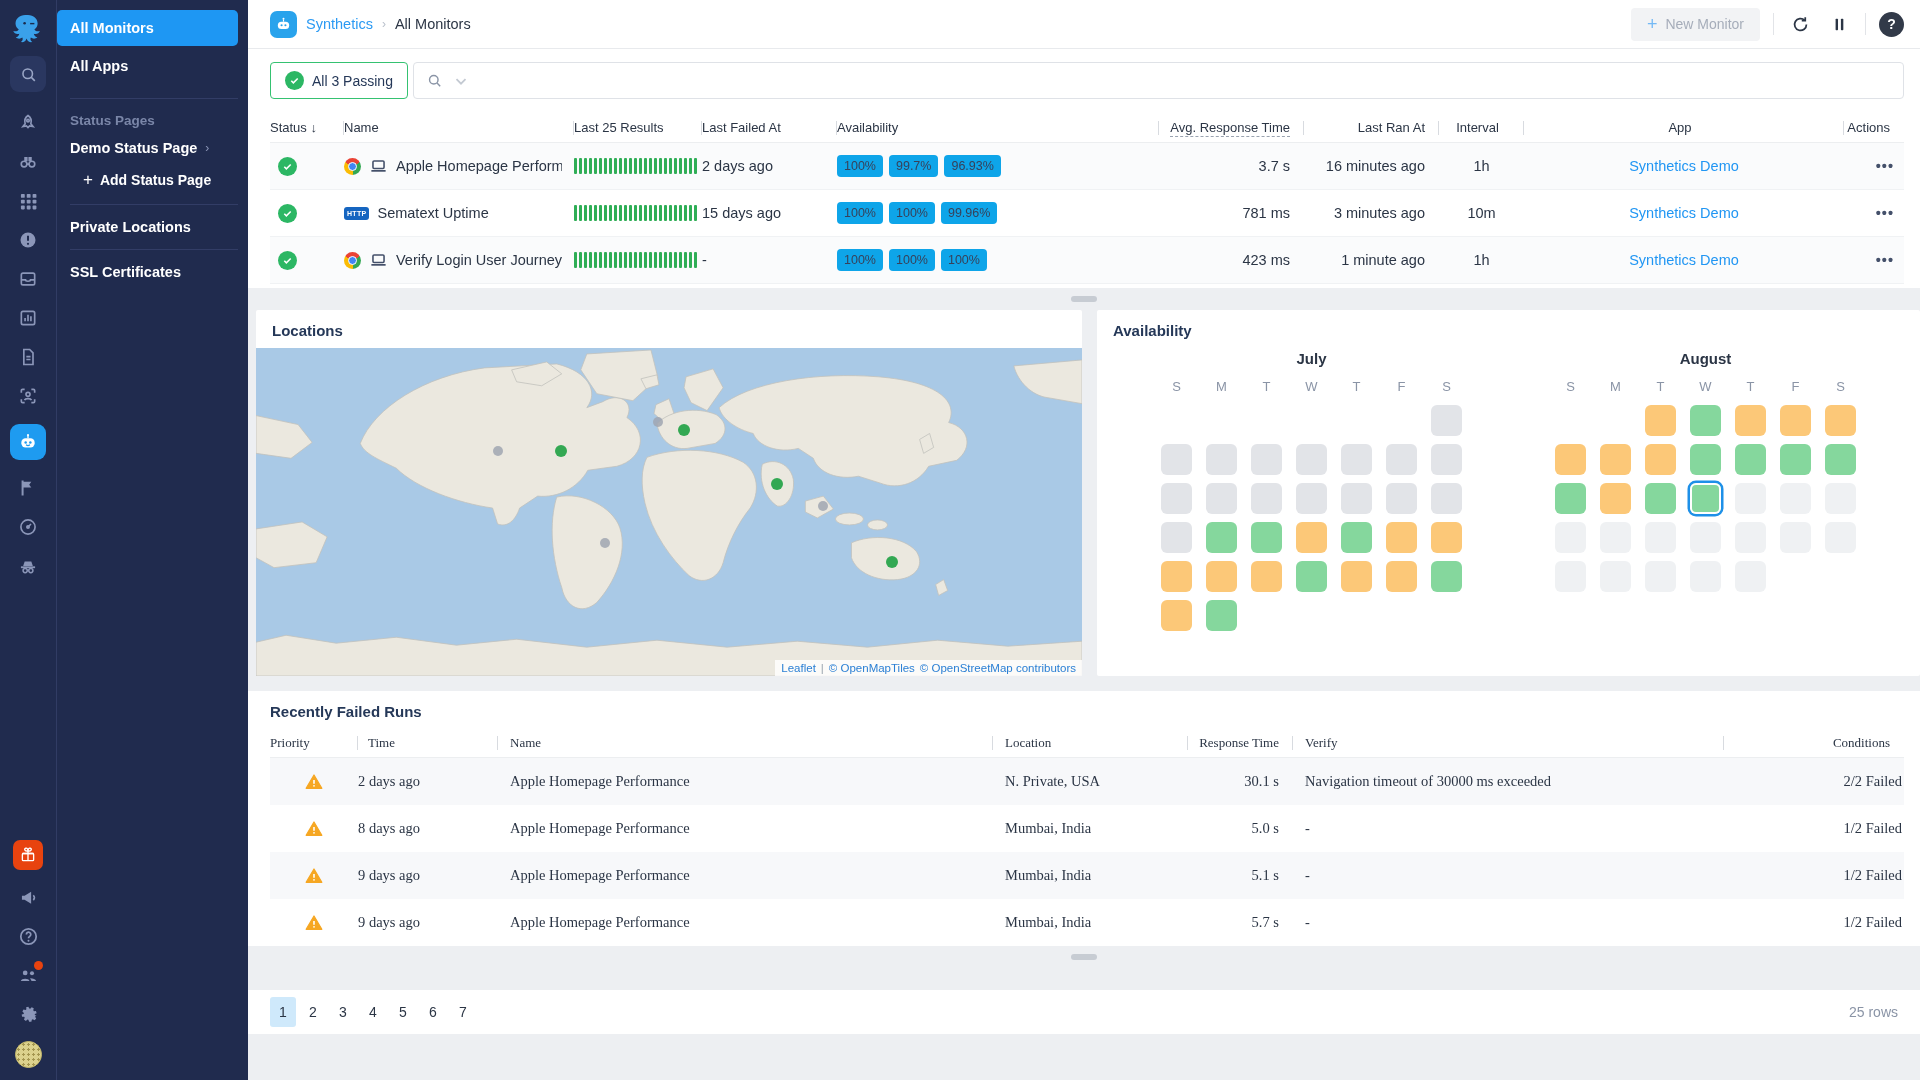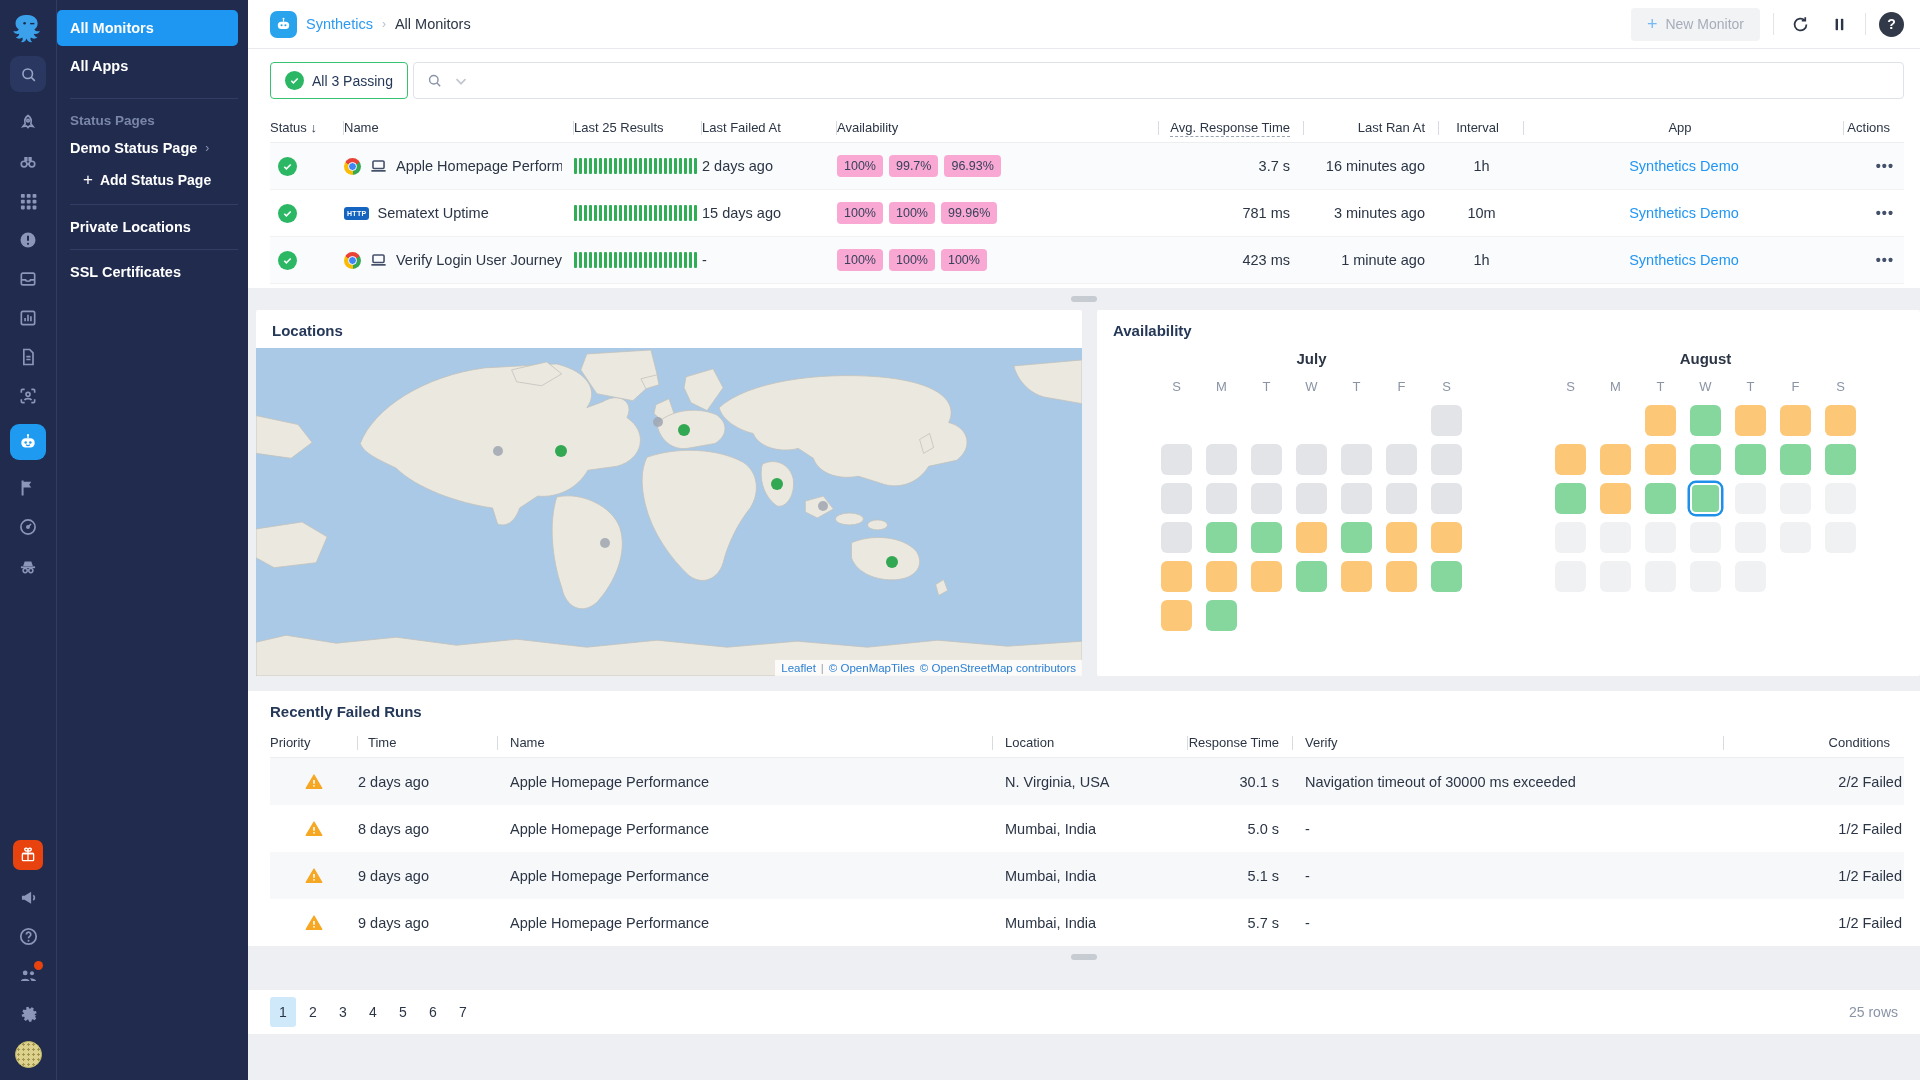--- a/index.html
+++ b/index.html
@@ -73,21 +73,21 @@
   .m-name { white-space:nowrap; overflow:hidden; max-width:166px; }
   .check-c { width:19px; height:19px; border-radius:50%; background:#2cb764; color:#fff; display:grid; place-items:center; flex:0 0 19px; margin-left:8px; }
   .check-c svg { width:11px; height:11px; }
   .chrome { width:17px; height:17px; border-radius:50%; background:conic-gradient(from -60deg,#ea4335 0 120deg,#34a853 0 240deg,#fbbc05 0 360deg); position:relative; flex:0 0 17px; }
   .chrome::after { content:""; position:absolute; inset:4px; border-radius:50%; background:#4285f4; border:1.8px solid #fff; }
   .laptop { color:#44506a; display:grid; place-items:center; }
   .http-badge { background:#1565c0; color:#fff; font-size:7px; font-weight:700; border-radius:3px; padding:3px 3px; letter-spacing:.3px; }
   .bars { display:flex; gap:2px; align-items:center; }
   .bars span { width:3px; height:16px; background:#2fae56; border-radius:1px; }
   .badges { display:flex; gap:6px; }
-  .pillb { background:#f9a8d4; border-radius:4px; padding:4px 7px; font-size:12.5px; color:#37415a; }
+  .pillb { background:#0ea5e9; border-radius:4px; padding:4px 7px; font-size:12.5px; color:#37415a; }
   .num-cell { text-align:right; padding-right:14px; }
   .ctr-cell { text-align:center; }
   .app-link { color:#2196f3; text-align:center; cursor:pointer; }
   .dots-cell { text-align:right; padding-right:10px; color:#44506a; letter-spacing:1px; font-weight:700; cursor:pointer; }
 
   .gripband { height:22px; display:grid; place-items:center; }
   .grip { width:26px; height:6px; border-radius:3px; background:#c7ccd3; cursor:row-resize; }
 
   
   .two-col { display:flex; gap:15px; padding:0 0 0 8px; }
@@ -112,21 +112,21 @@
   .cal-sq { width:31px; height:31px; border-radius:6px; cursor:pointer; }
   .sq-e { visibility:hidden; }
   .sq-g { background:#e2e4e8; }
   .sq-f { background:#eff1f3; }
   .sq-G { background:#85d79d; }
   .sq-O { background:#fcc878; }
   .sq-S { background:#85d79d; box-shadow:0 0 0 2px #fff inset, 0 0 0 2.5px #1e90e8; }
 
   
   .card-failed { margin-top:15px; padding:12px 16px 0 22px; background:#fff; }
-  .fr-grid { display:grid; grid-template-columns:88px 140px 495px 195px 105px 1fr 180px; align-items:center; }
+  .fr-grid { display:grid; grid-template-columns:88px 140px 495px 195px 105px 1fr 180px; align-items:center;font-family:Liberation Serif, serif; }
   .fr-head { height:30px; font-size:13px; color:#2b3545; border-bottom:1px solid #eceef0; margin-top:6px; }
   .fr-head > div { position:relative; height:16px; line-height:16px; padding-right:8px; }
   .fr-row { height:47px; font-size:14.5px; color:#2b3545; cursor:pointer; }
   .fr-row:nth-child(odd) { background:#f7f8fa; }
   .warn-t { display:grid; place-items:center; }
   .warn-t svg { width:20px; height:20px; }
   .fr-right { text-align:right; padding-right:14px; }
 
   .pag-band { background:#fff; margin-top:22px; height:44px; display:flex; align-items:center; padding:0 22px; }
   .pages { display:flex; gap:4px; }
@@ -749,21 +749,21 @@
               <div class="warn-t">
                 <svg viewBox="0 0 24 24">
                   <path d="M12 3.6 21.4 19.5H2.6Z" fill="#f6a723" stroke="#f6a723" stroke-width="1.5" stroke-linejoin="round"></path>
                   <path d="M12 9.6v4.5" stroke="#fff" stroke-width="1.9"></path>
                   <circle cx="12" cy="16.6" r="1.05" fill="#fff"></circle>
                 </svg>
                 <div></div>
               </div>
               <div>2 days ago</div>
               <div style="padding-left: 12px;">Apple Homepage Performance</div>
-              <div style="padding-left: 12px;">N. Virginia, USA</div>
+              <div style="padding-left: 12px;">N. Private, USA</div>
               <div class="fr-right">30.1 s</div>
               <div style="padding-left: 12px;">Navigation timeout of 30000 ms exceeded</div>
               <div class="fr-right" style="padding-right: 2px;">2/2 Failed</div>
             </div>
             <div class="fr-grid fr-row">
               <div class="warn-t">
                 <svg viewBox="0 0 24 24">
                   <path d="M12 3.6 21.4 19.5H2.6Z" fill="#f6a723" stroke="#f6a723" stroke-width="1.5" stroke-linejoin="round"></path>
                   <path d="M12 9.6v4.5" stroke="#fff" stroke-width="1.9"></path>
                   <circle cx="12" cy="16.6" r="1.05" fill="#fff"></circle>

